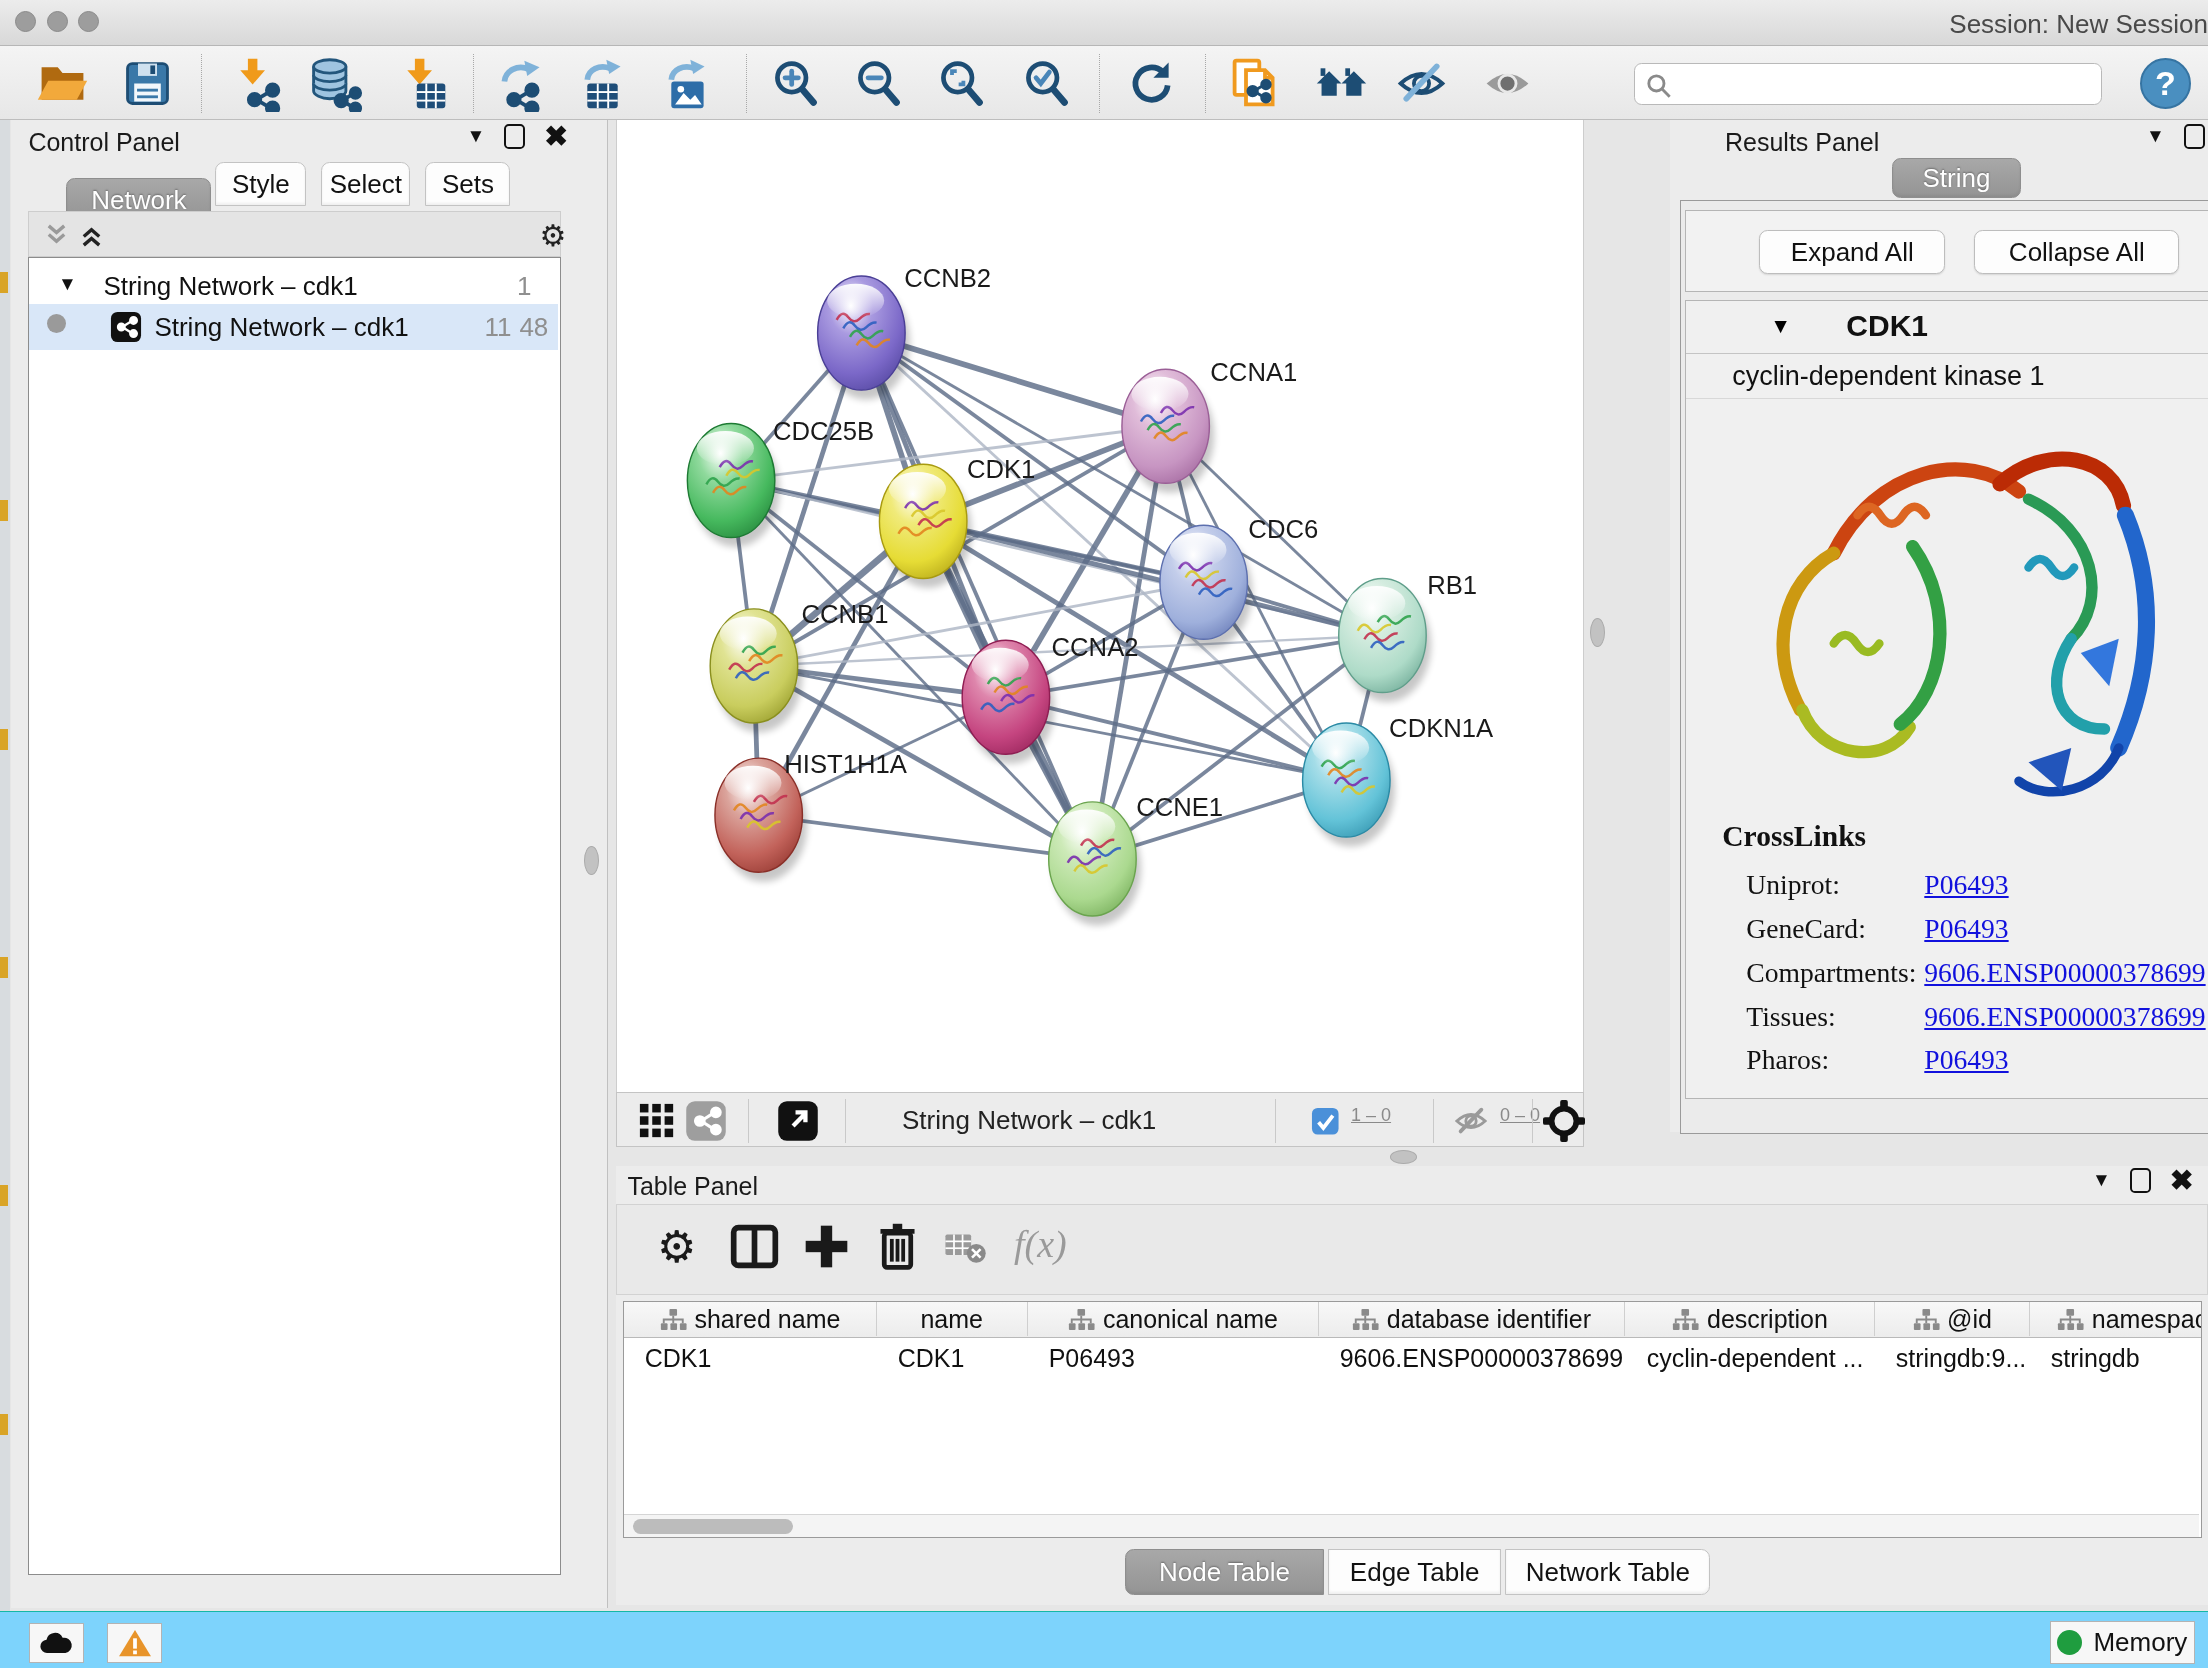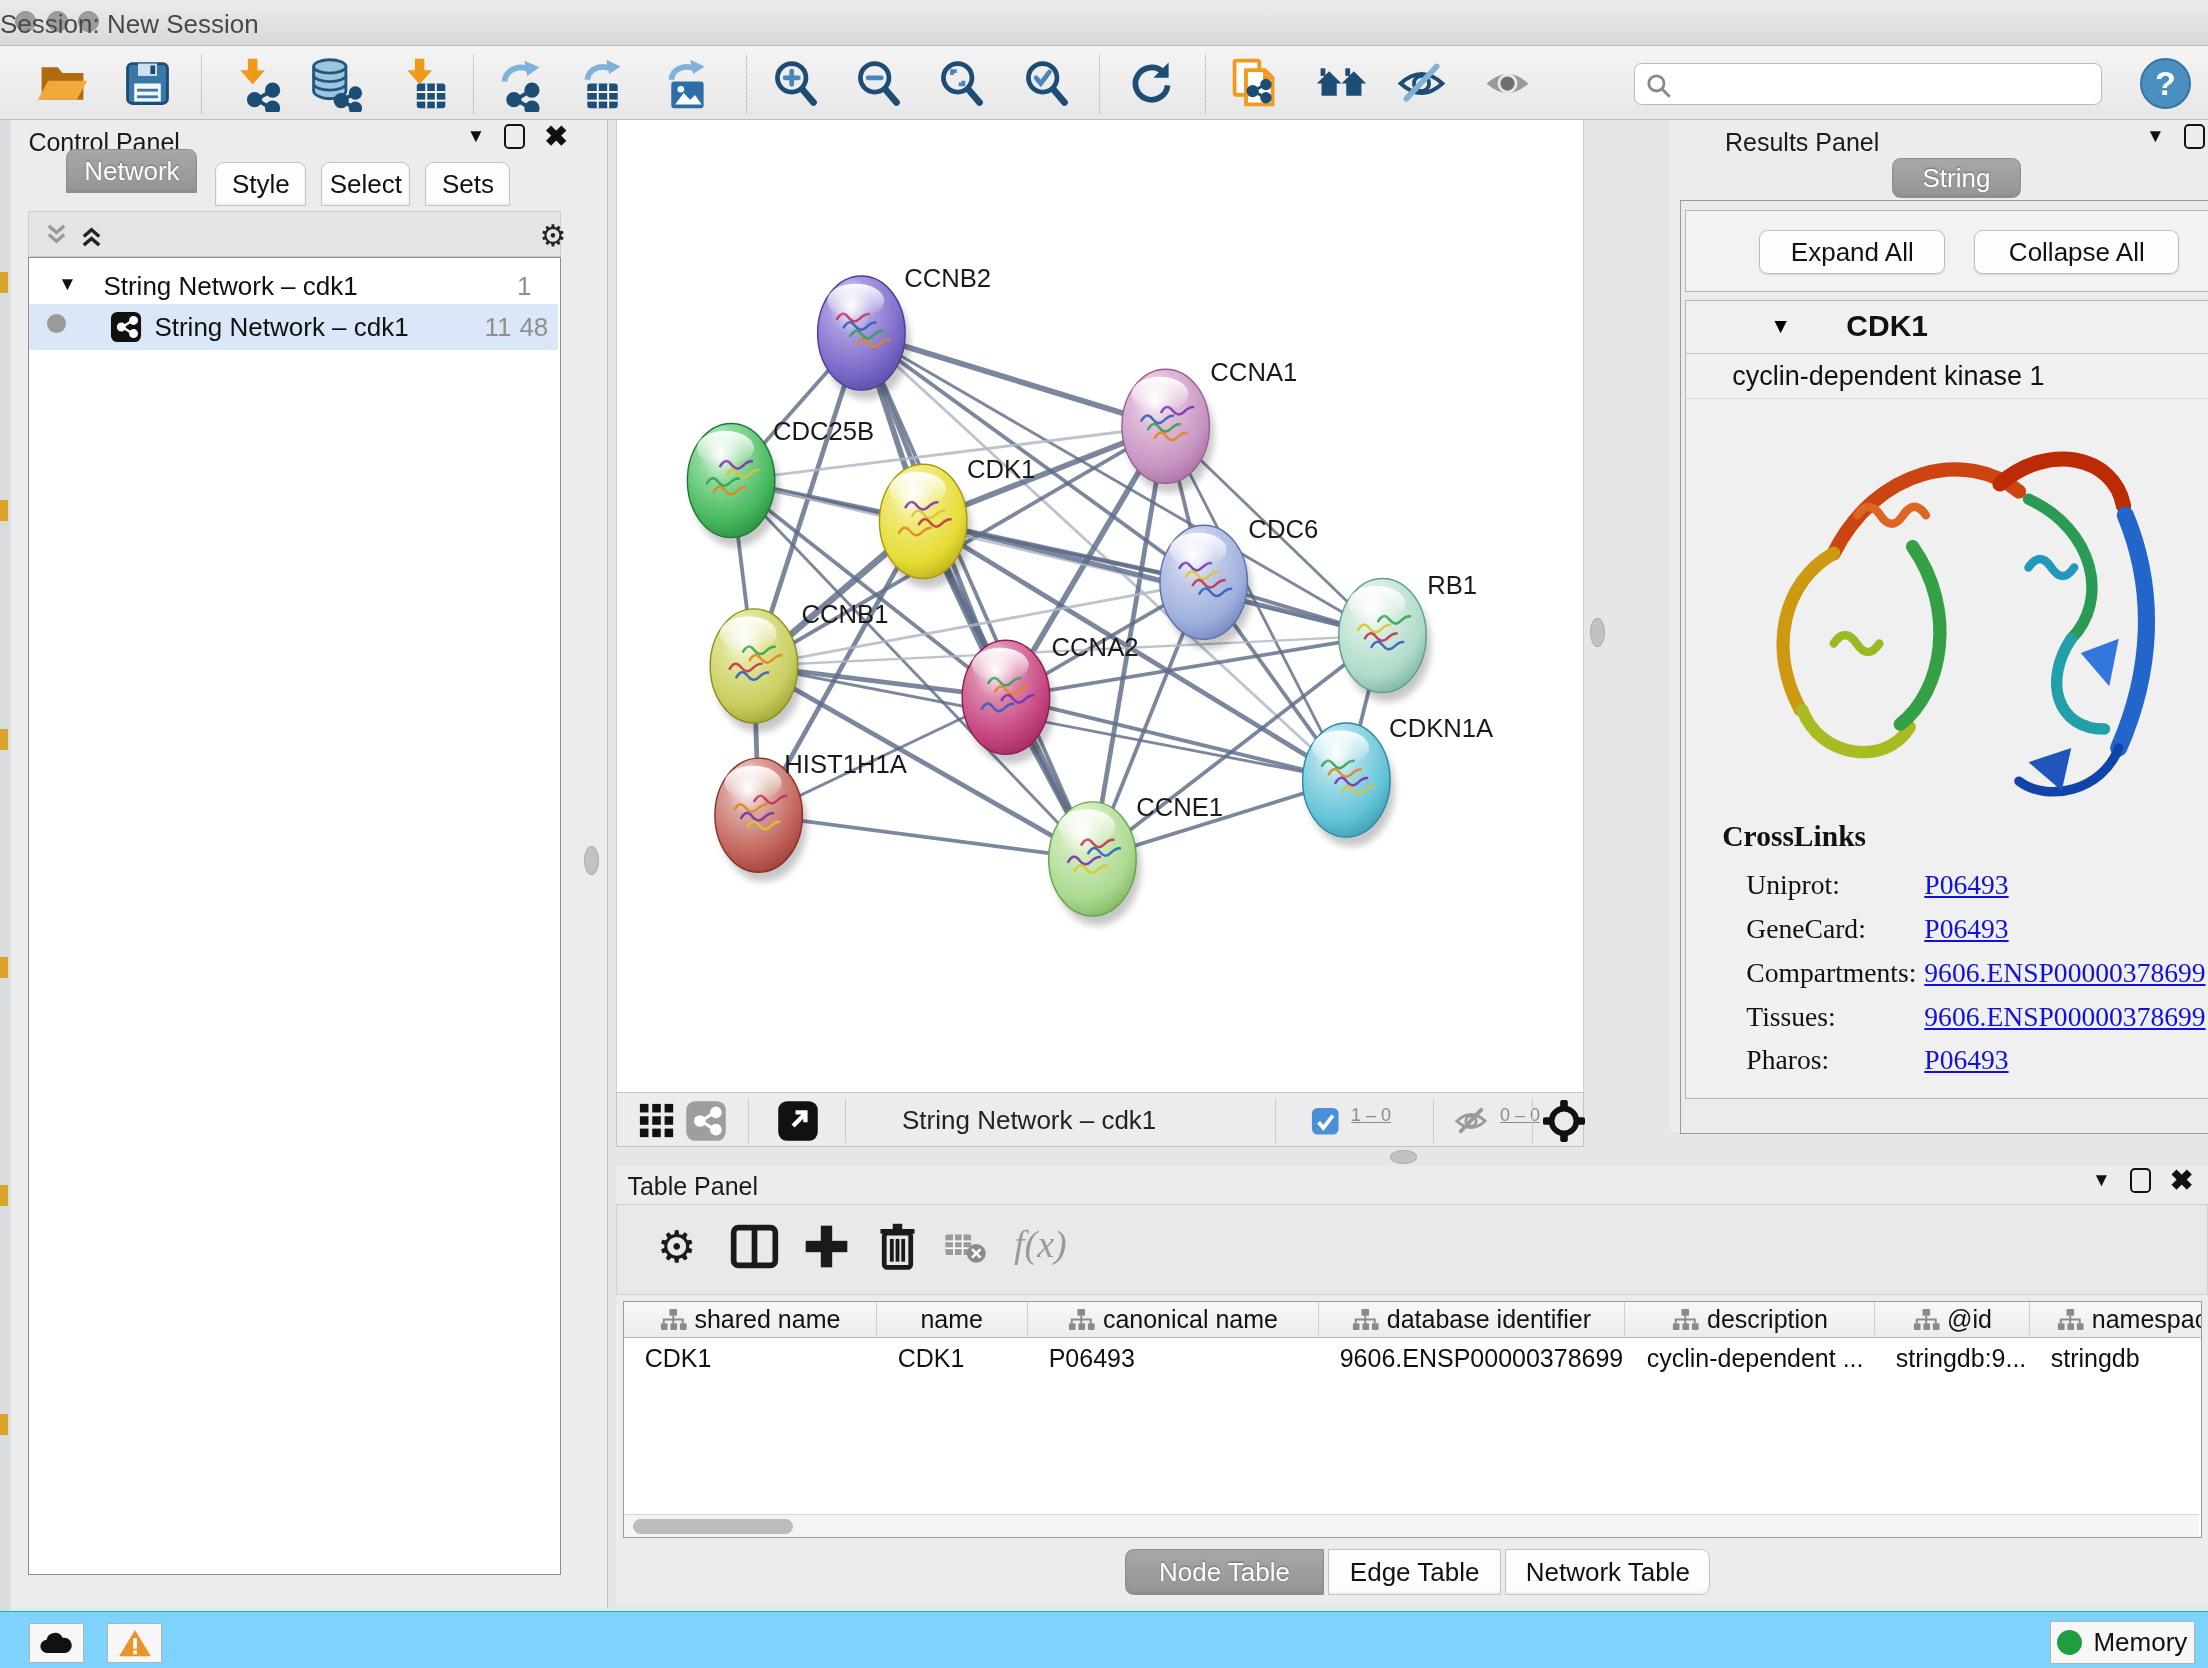--- a/index.html
+++ b/index.html
@@ -5,21 +5,21 @@
   * { margin:0; padding:0; box-sizing:border-box; }
   html,body { width:2208px; height:1668px; overflow:hidden; background:#e6e6e6;
               font-family:"Liberation Sans", sans-serif; -webkit-font-smoothing:antialiased; }
   #app { position:absolute; inset:0; width:2208px; height:1668px; background:#e6e6e6; }
 
   
   #titlebar { position:absolute; left:0; top:0; width:2208px; height:46px;
               background:linear-gradient(#ececec,#d8d8d8); border-bottom:1px solid #b6b6b6; }
   .tl { position:absolute; top:11.4px; width:21px; height:21px; border-radius:50%;
         background:#9d9d9d; border:1px solid #8a8a8a; }
-  #win-title { position:absolute; top:8.6px; left:0; width:100%; text-align:left;
+  #win-title { position:absolute; top:8.6px; left:0; width:100%; text-align:right;
                font-size:26px; color:#494949; }
 
   
   #toolbar { position:absolute; left:0; top:46px; width:2208px; height:74px;
              background:linear-gradient(#f4f4f4,#e7e7e7); border-bottom:1px solid #bdbdbd; }
   .tico { position:absolute; top:8.6px; width:57px; height:57px; cursor:pointer; }
   .tsep { position:absolute; top:7.6px; height:59px; width:0;
           border-left:1.9px dotted #a8a8a8; }
   #search-box { position:absolute; left:1634px; top:17px; width:468px; height:42px;
                 background:#fff; border:1.9px solid #b9b9b9; border-radius:7.6px; }
@@ -282,21 +282,21 @@
   </div>
 
   <div id="control-panel">
     <div style="position:absolute;left:17px;top:7.6px" class="panel-title">Control Panel</div>
     <div class="ph-icons" style="left:455px">
       <span class="ph-tri">▼</span>
       <span class="ph-sq"></span>
       <span class="ph-x">✖</span>
     </div>
 
-    <div class="tab sel" style="left:55px;top:29px;width:131px">Network</div>
+    <div class="tab sel" style="left:55px;top:58px;width:145px">Network</div>
     <div class="tab" style="left:204px;top:42px;width:91px">Style</div>
     <div class="tab" style="left:310px;top:42px;width:89px">Select</div>
     <div class="tab" style="left:414px;top:42px;width:85px">Sets</div>
 
     <div style="position:absolute;left:17px;top:91px;width:533px;height:46px;background:#e4e4e4;border:1px solid #cdcdcd">
       <svg style="position:absolute;left:13.3px;top:9.5px" width="27" height="27" viewBox="0 0 28 28">
         <g fill="none" stroke="#9a9a9a" stroke-width="3.5">
             <path d="M6 4l8 7 8-7M6 13l8 7 8-7"></path>
           </g>
       </svg>

